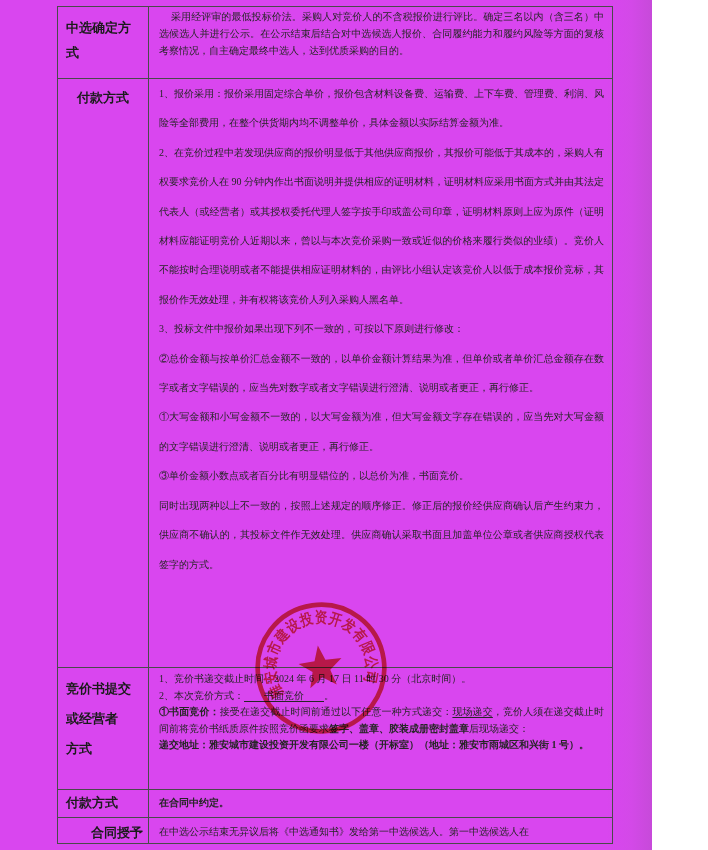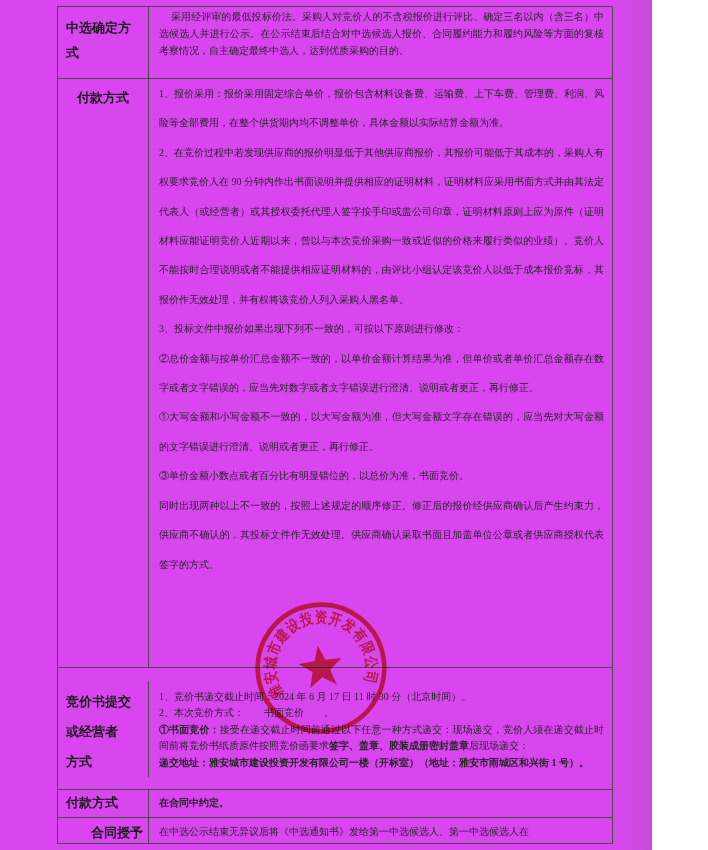--- a/index.html
+++ b/index.html
@@ -15,21 +15,21 @@
     position:absolute;left:57px;top:6px;
     width:556px;height:838px;
     border:1px solid #4a4a4a;
     box-sizing:border-box;
     display:flex;flex-direction:column;
     background:transparent;
   }
   .r{display:flex;box-sizing:border-box;border-bottom:1px solid #4a4a4a;overflow:hidden;}
   .r1{height:72px;}
   .r2{height:589px;}
-  .r3{height:122px;align-items:center;}
+  .r3{height:122px;}
   .r4{height:28px;}
   .r5{flex:1;border-bottom:none;}
   .hc{
     width:91px;min-width:91px;box-sizing:border-box;
     border-right:1px solid #4a4a4a;
     font-weight:bold;font-size:13px;color:#1b1b1b;
     padding:10px 5px 0 8px;
     overflow:hidden;
   }
   .hc .hl{display:block;}
@@ -46,21 +46,21 @@
     overflow:hidden;
   }
   .cc p{margin:0;}
   .r1 .cc{line-height:17px;padding-top:1px;}
   .r1 .cc p{text-indent:1.2em;}
   .r2 .cc{line-height:29.4px;padding-top:0;}
   .r3 .cc{line-height:16.6px;padding-top:3px;}
   .r4 .cc{line-height:22px;font-weight:bold;padding-top:2px;}
   .r5 .cc{line-height:17px;padding-top:5px;}
   .b{font-weight:bold;}
-  .u{text-underline-offset:2px;}
+  .u{text-decoration:underline;text-underline-offset:2px;}
   .seal{
     position:absolute;left:238px;top:585px;
     width:166px;height:166px;
     mix-blend-mode:multiply;
     opacity:0.84;
     transform:rotate(-8deg);
     pointer-events:none;
   }
   .scan-shade{
     position:absolute;right:0;top:0;width:46px;height:100%;

